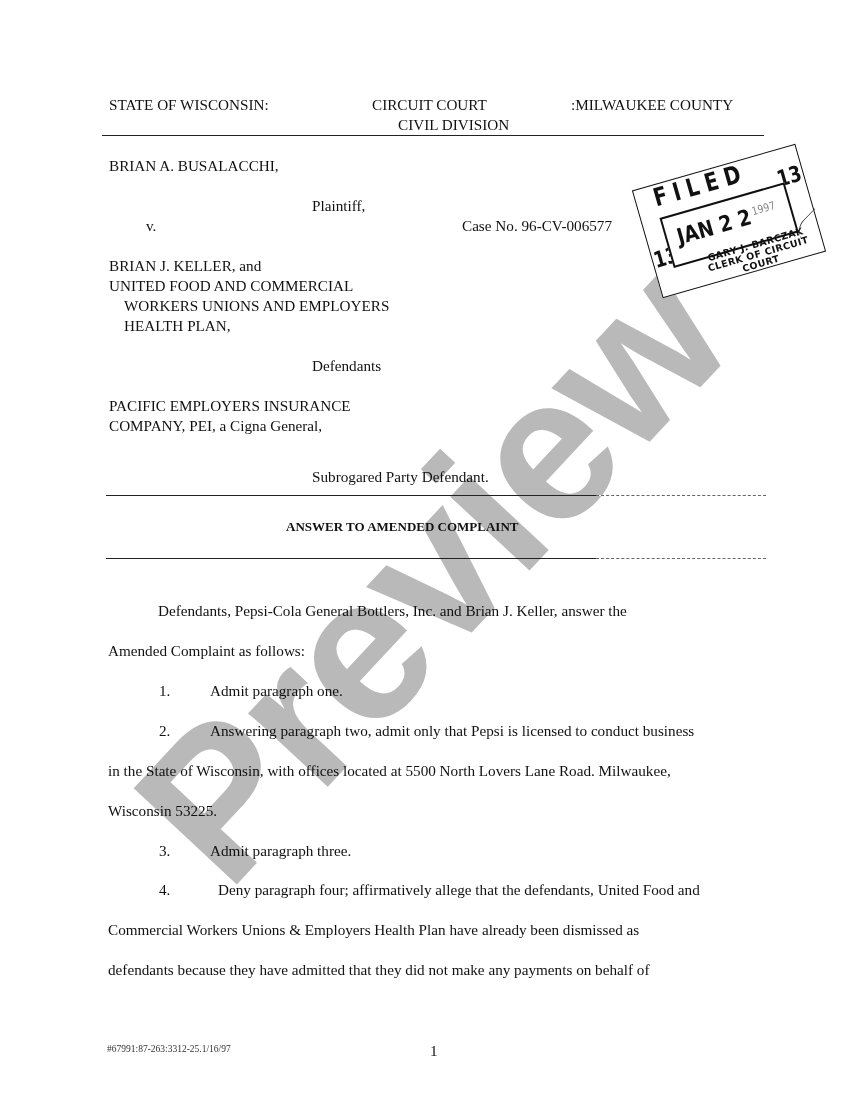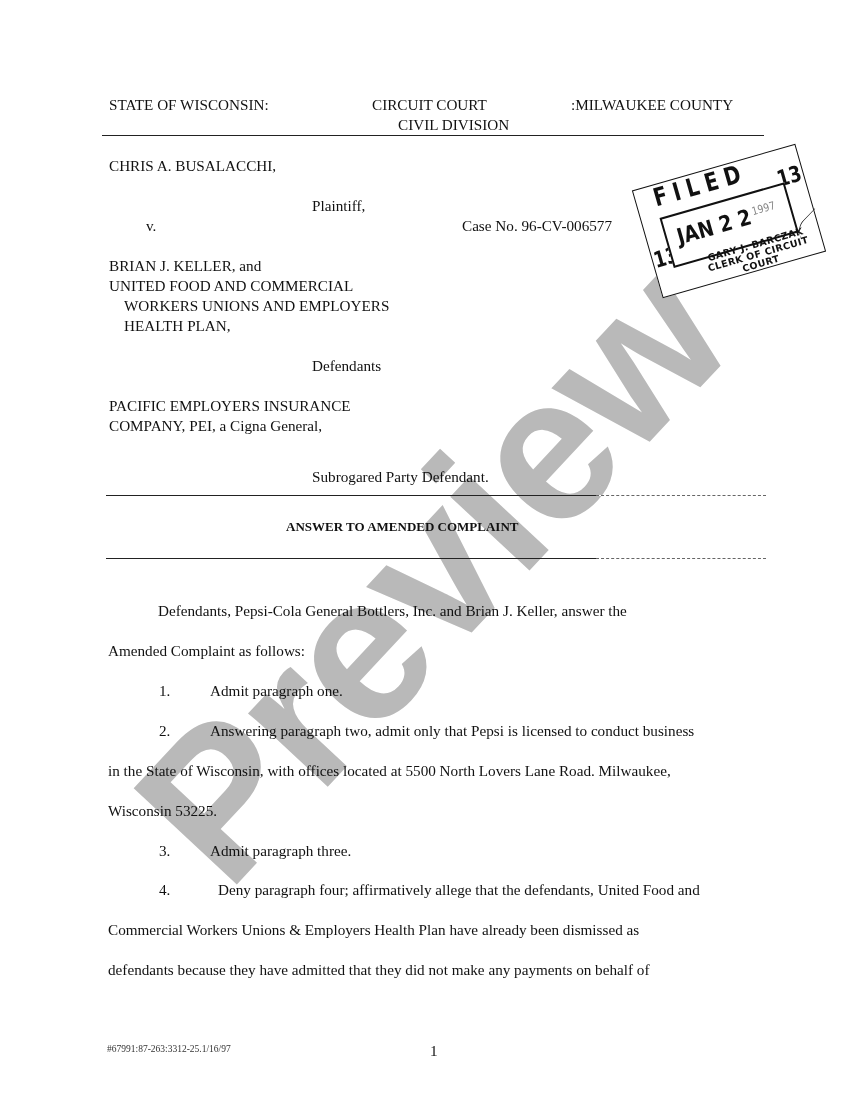--- a/index.html
+++ b/index.html
@@ -168,21 +168,21 @@
 <div class="page">
 
   <div class="watermark">Preview</div>
 
   <div class="txt" style="left:109px; top:97px;">STATE OF WISCONSIN:</div>
   <div class="txt" style="left:372px; top:97px;">CIRCUIT COURT</div>
   <div class="txt" style="left:374px; top:117px;margin-left:24px;">CIVIL DIVISION</div>
   <div class="txt" style="left:571px; top:97px;text-align:center;">:MILWAUKEE COUNTY</div>
   <div class="rule" style="left:102px; top:135px; width:662px;"></div>
 
-  <div class="txt" style="left:109px; top:158px;">CHRIS A. BUSALACCHI,</div>
+  <div class="txt" style="left:109px; top:158px;">BRIAN A. BUSALACCHI,</div>
   <div class="txt" style="left:312px; top:198px;">Plaintiff,</div>
   <div class="txt" style="left:146px; top:218px;">v.</div>
   <div class="txt" style="left:462px; top:218px;">Case No. 96-CV-006577</div>
 
   <div class="txt" style="left:109px; top:258px;">BRIAN J. KELLER, and</div>
   <div class="txt" style="left:109px; top:278px;">UNITED FOOD AND COMMERCIAL</div>
   <div class="txt" style="left:124px; top:298px;">WORKERS UNIONS AND EMPLOYERS</div>
   <div class="txt" style="left:124px; top:318px;">HEALTH PLAN,</div>
 
   <div class="txt" style="left:312px; top:358px;">Defendants</div>

